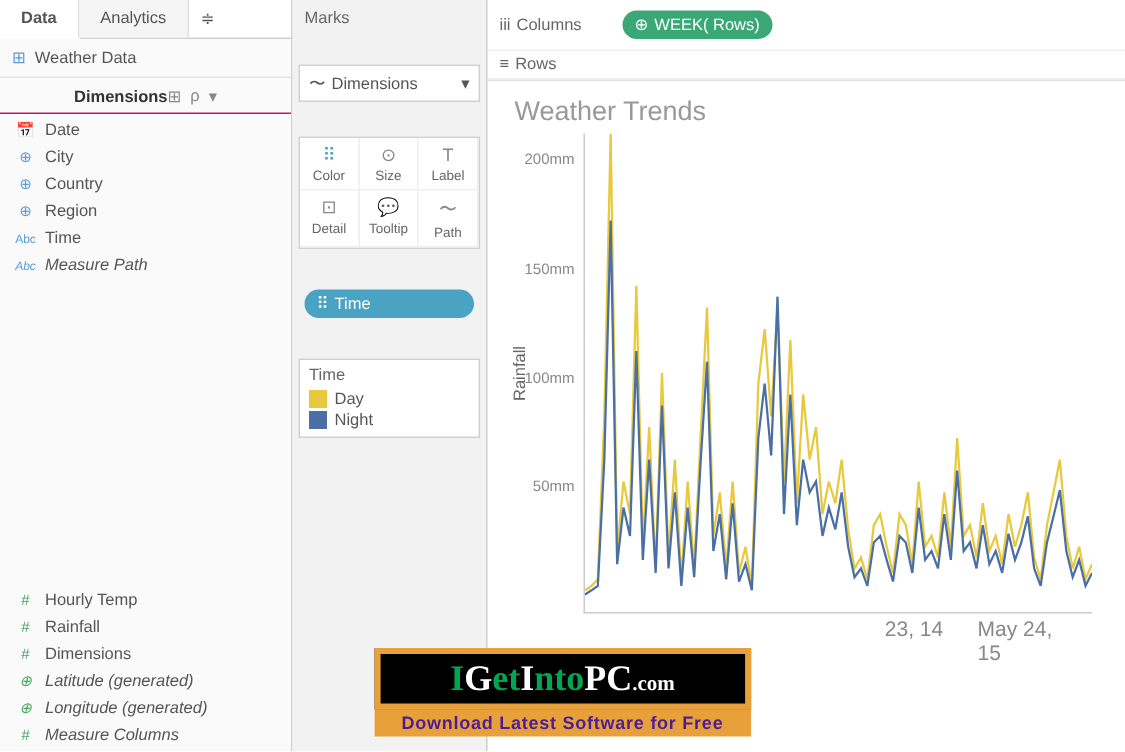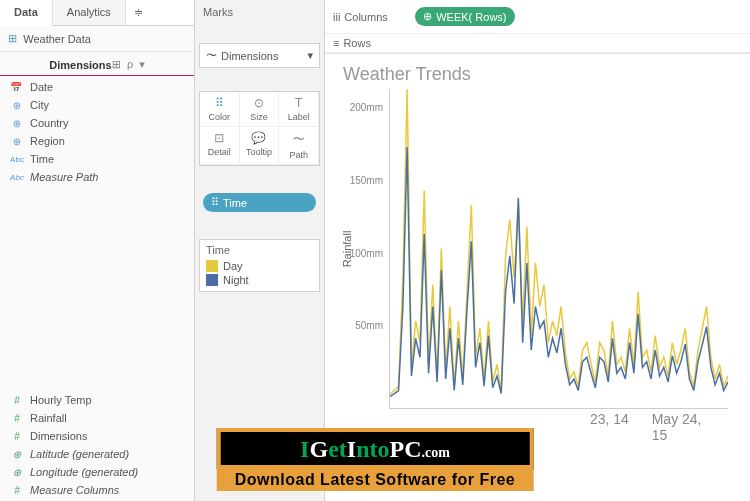--- a/index.html
+++ b/index.html
@@ -51,21 +51,21 @@
 .plot svg { width: 100%; height: 100%; }
 .x-axis { position: absolute; left: 46px; right: 4px; bottom: 0; height: 18px; }
 .x-tick { position: absolute; font-size: 14px; color: #888; transform: translateX(-50%); }
 
 .watermark { position: absolute; left: 50%; transform: translateX(-50%); bottom: 10px; text-align: center; pointer-events: none; }
 .watermark .box { background: #000; border: 4px solid #e8a13a; padding: 4px 18px 2px; }
 .watermark .logo { font-family: Georgia, serif; font-weight: bold; }
 .watermark .logo .g1 { color: #00a651; font-size: 24px; }
 .watermark .logo .w { color: #fff; font-size: 24px; }
 .watermark .logo .com { color: #fff; font-size: 14px; }
-.watermark .tag { background: #e8a13a; color: #000000; font-size: 16px; font-weight: bold; padding: 2px 18px; letter-spacing: 0.5px; }
+.watermark .tag { background: #e8a13a; color: #4c1d95; font-size: 12px; font-weight: bold; padding: 2px 18px; letter-spacing: 0.5px; }
 </style>
 </head>
 <body>
 
 <div class="app">
   <div class="left-panel">
     <div class="tabs">
       <div class="tab active">Data</div>
       <div class="tab">Analytics</div>
       <div class="tab-dots">≑</div>

